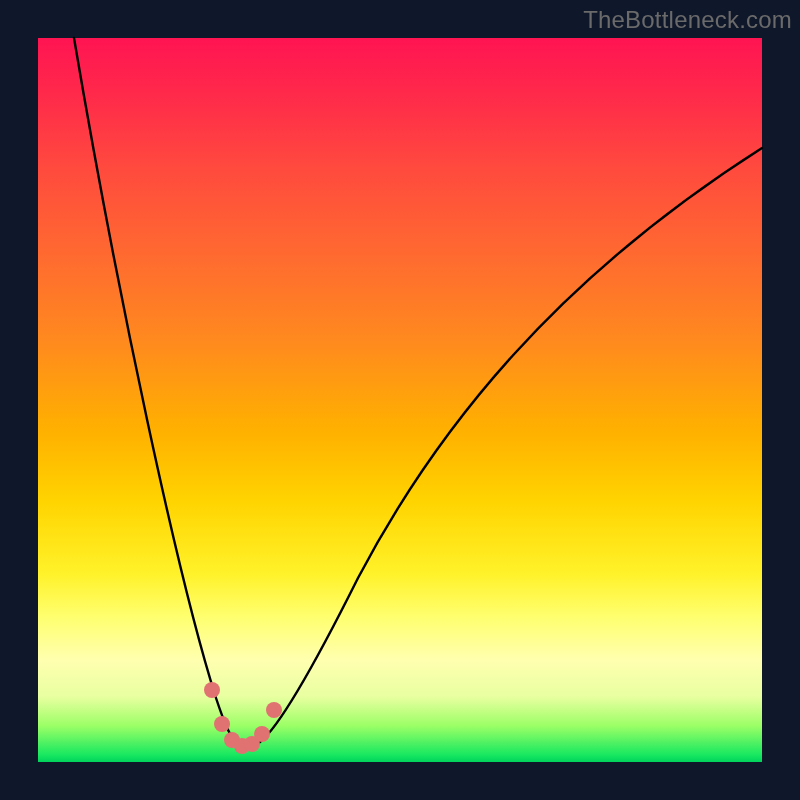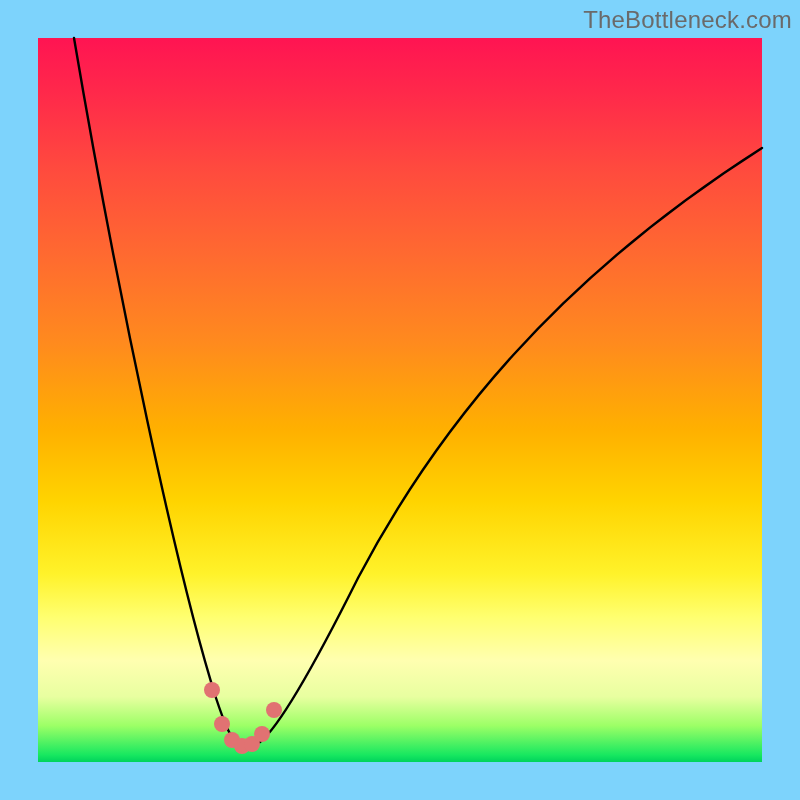--- a/index.html
+++ b/index.html
@@ -10,21 +10,21 @@
     background: #000;
     font-family: Arial, Helvetica, sans-serif;
     overflow: hidden;
   }
   .frame {
     position: absolute;
     top: 0;
     left: 0;
     width: 800px;
     height: 800px;
-    background: #7dd3fc;
+    background: #0f172a;
   }
   .plot {
     position: absolute;
     top: 38px;
     left: 38px;
     width: 724px;
     height: 724px;
     
     background: linear-gradient(
       to bottom,

